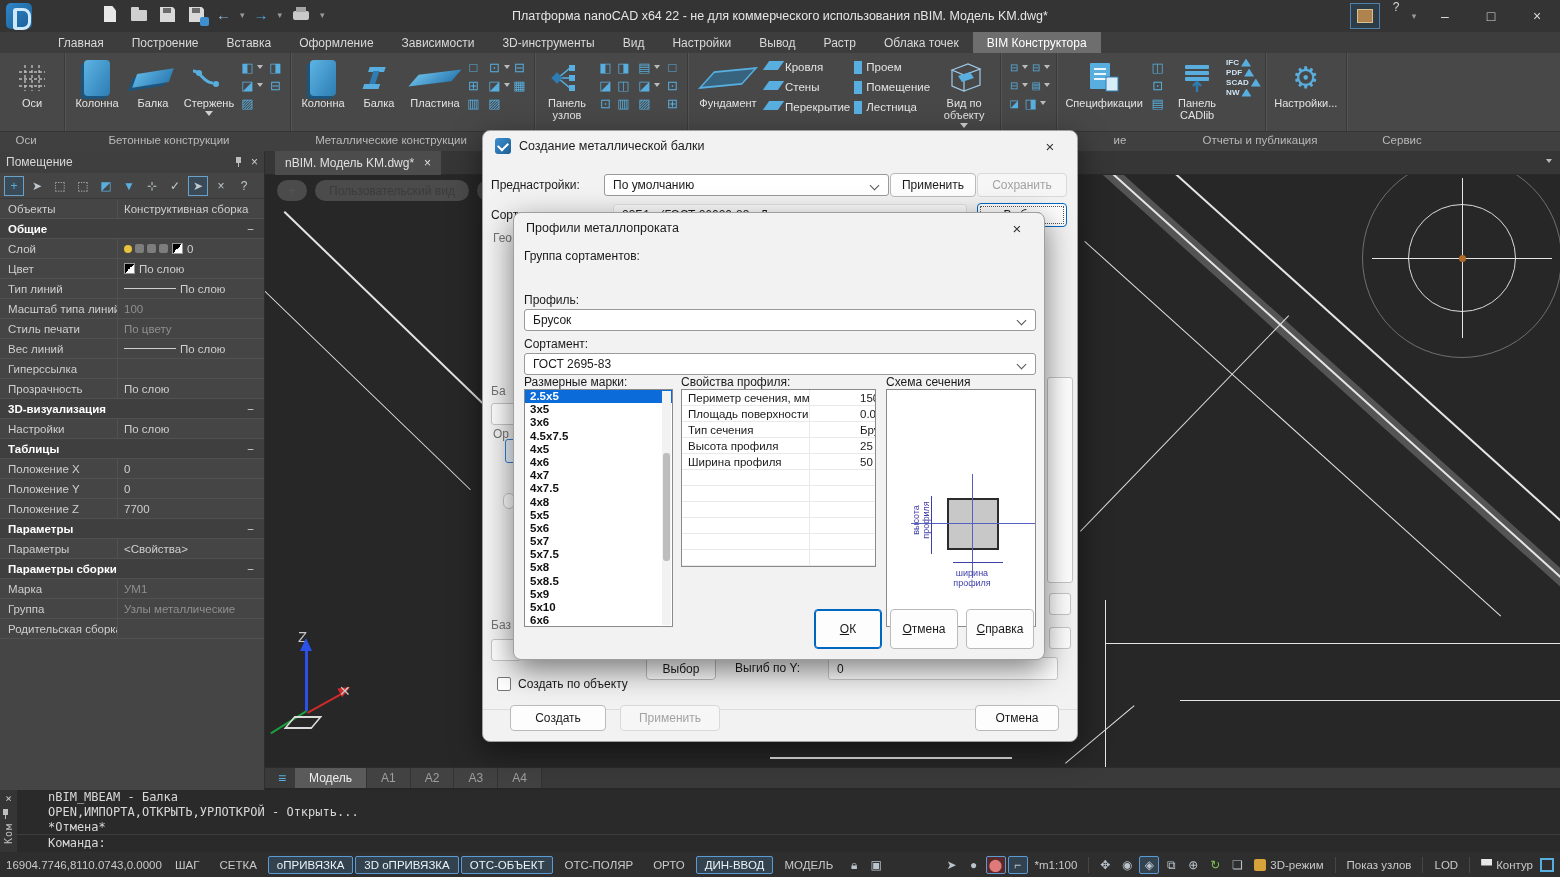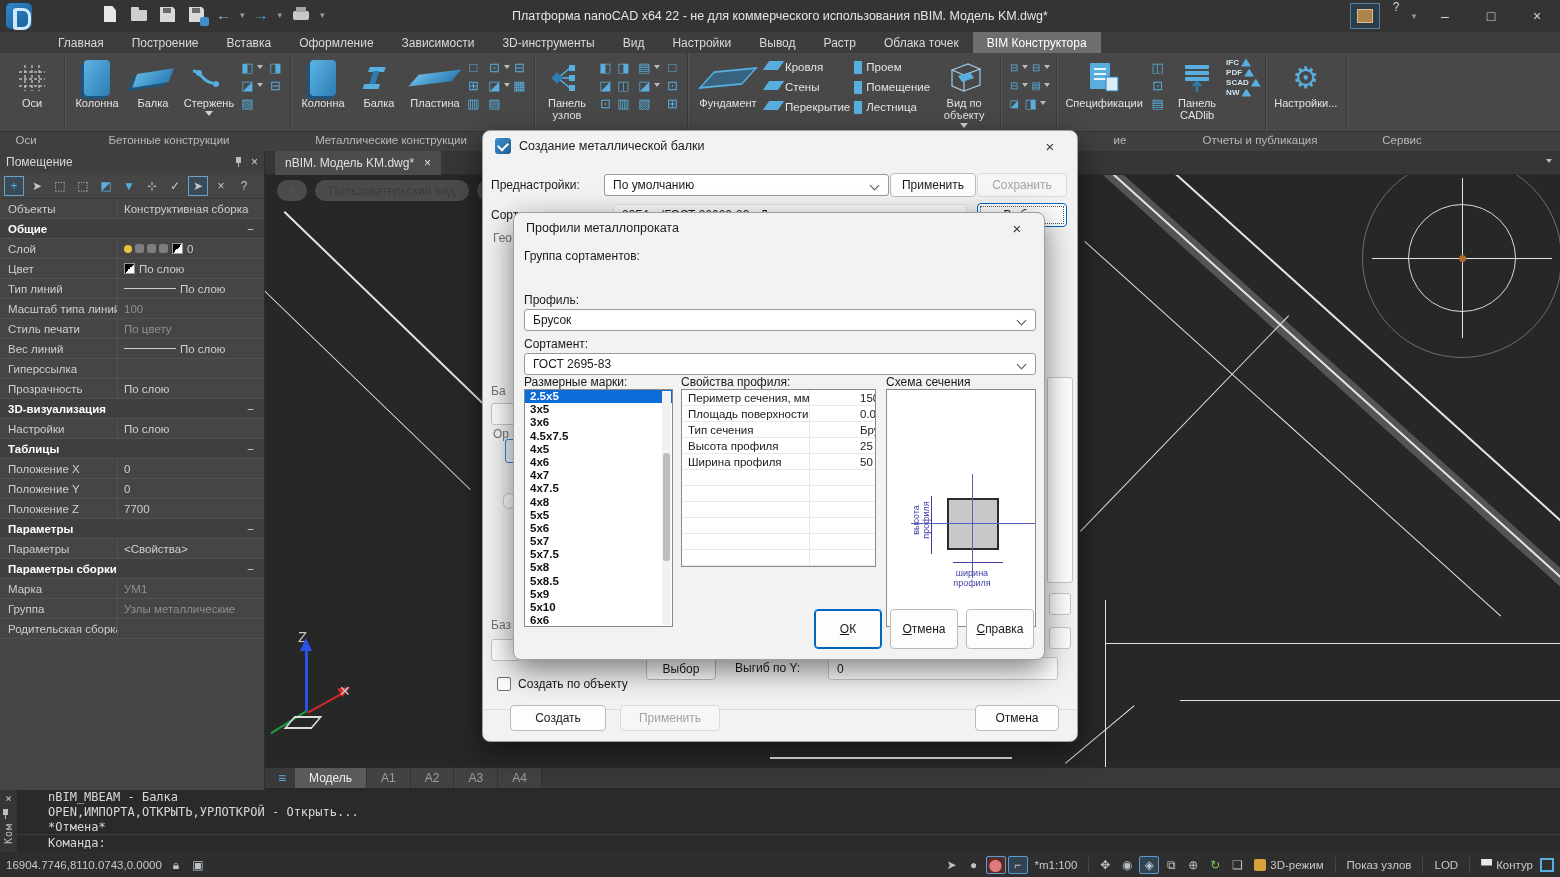--- a/index.html
+++ b/index.html
@@ -1007,20 +1007,32 @@
     <div>nBIM_MBEAM - Балка</div>
         <div>OPEN,ИМПОРТА,ОТКРЫТЬ,УРЛОТКРОЙ - Открыть...</div>
         <div>*Отмена*</div>
       </div>
     <div class="psep"></div>
     <div id="cmd-prompt">Команда:</div>
   </div>
 
   <div id="statusbar">
     <span id="coords">16904.7746,8110.0743,0.0000</span>
+    <span id="sb-toggles" style="display:flex;gap:2px">
+
+    <span class="sbt">ШАГ</span>
+        <span class="sbt">СЕТКА</span>
+        <span class="sbt active">оПРИВЯЗКА</span>
+        <span class="sbt active">3D оПРИВЯЗКА</span>
+        <span class="sbt active">ОТС-ОБЪЕКТ</span>
+        <span class="sbt">ОТС-ПОЛЯР</span>
+        <span class="sbt">ОРТО</span>
+        <span class="sbt active">ДИН-ВВОД</span>
+        <span class="sbt">МОДЕЛЬ</span>
+      </span>
     <span class="sbico">🔒︎</span>
     <span class="sbico">▣</span>
     <span style="flex:1"></span>
     <span class="sbico">➤</span>
     <span class="sbico">●</span>
     <span class="sbico red active">⬤</span>
     <span class="sbico active">⌐</span>
     <span class="sb-label">*m1:100</span>
     <span class="sb-sep"></span>
     <span class="sbico">✥</span>

